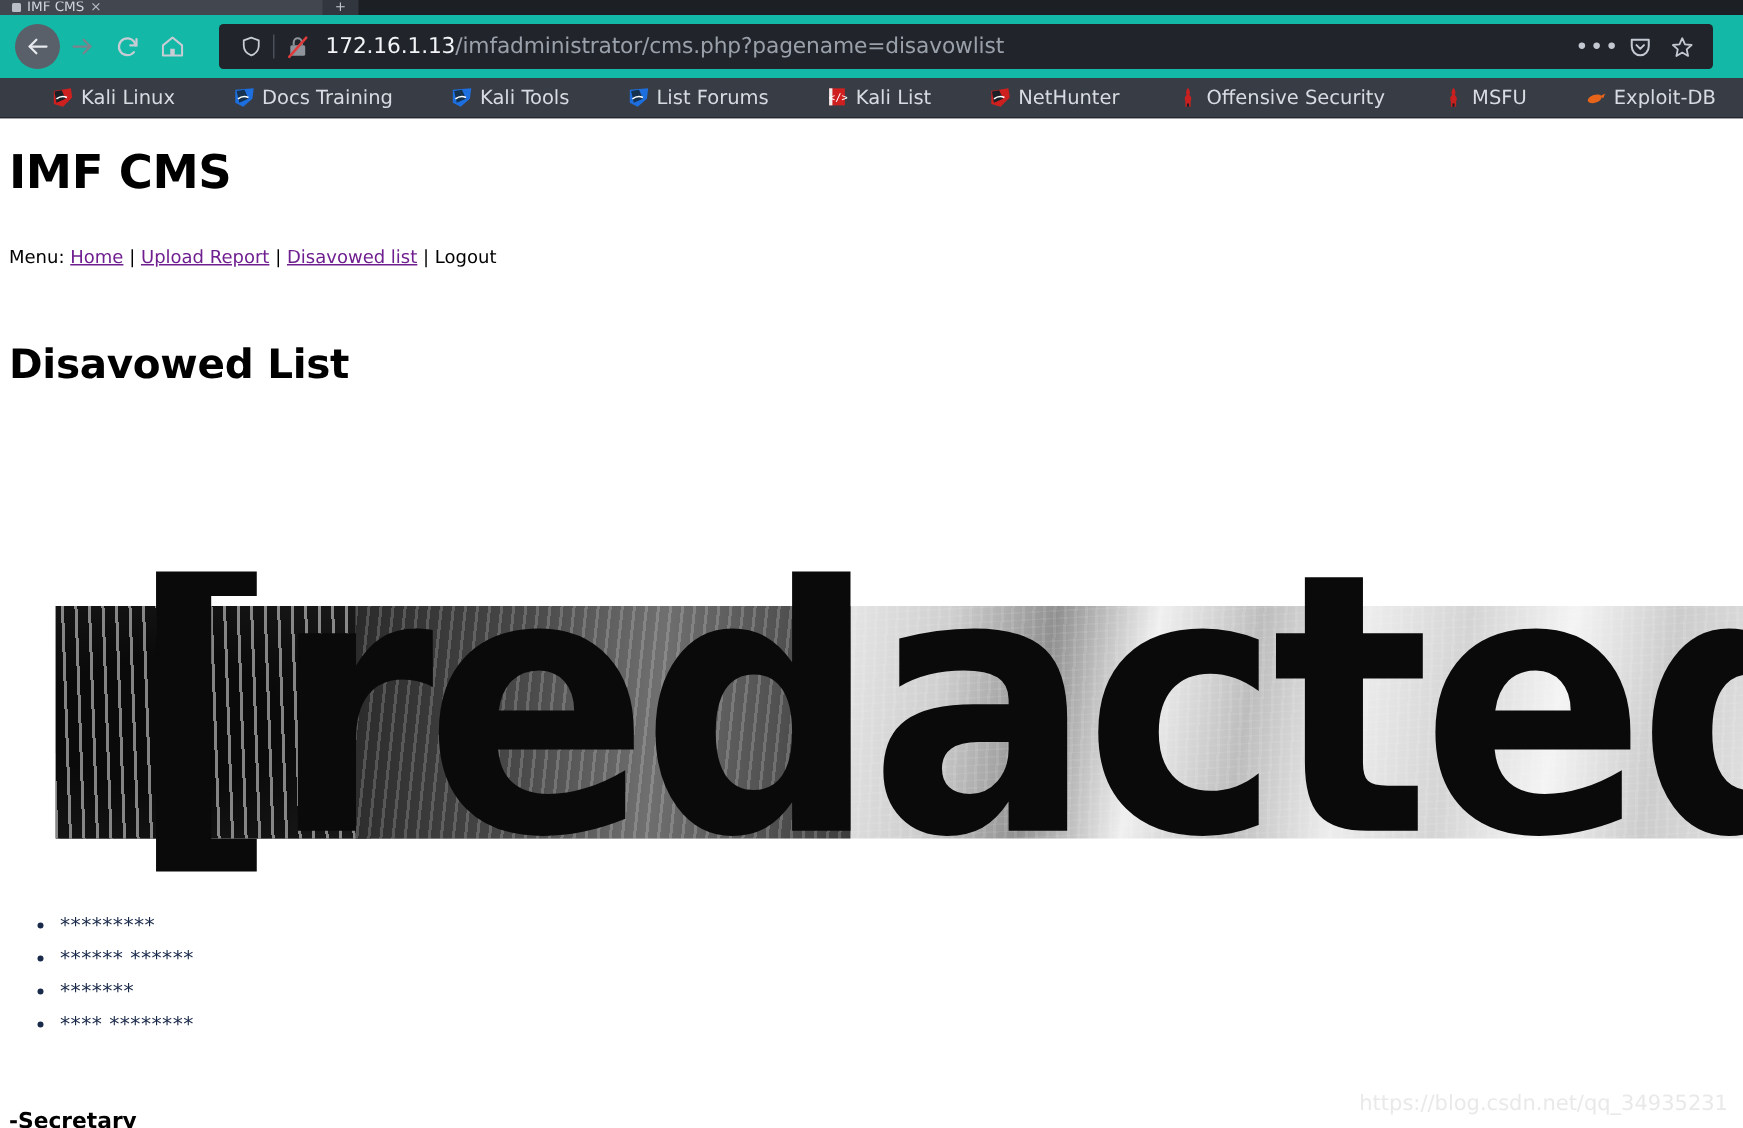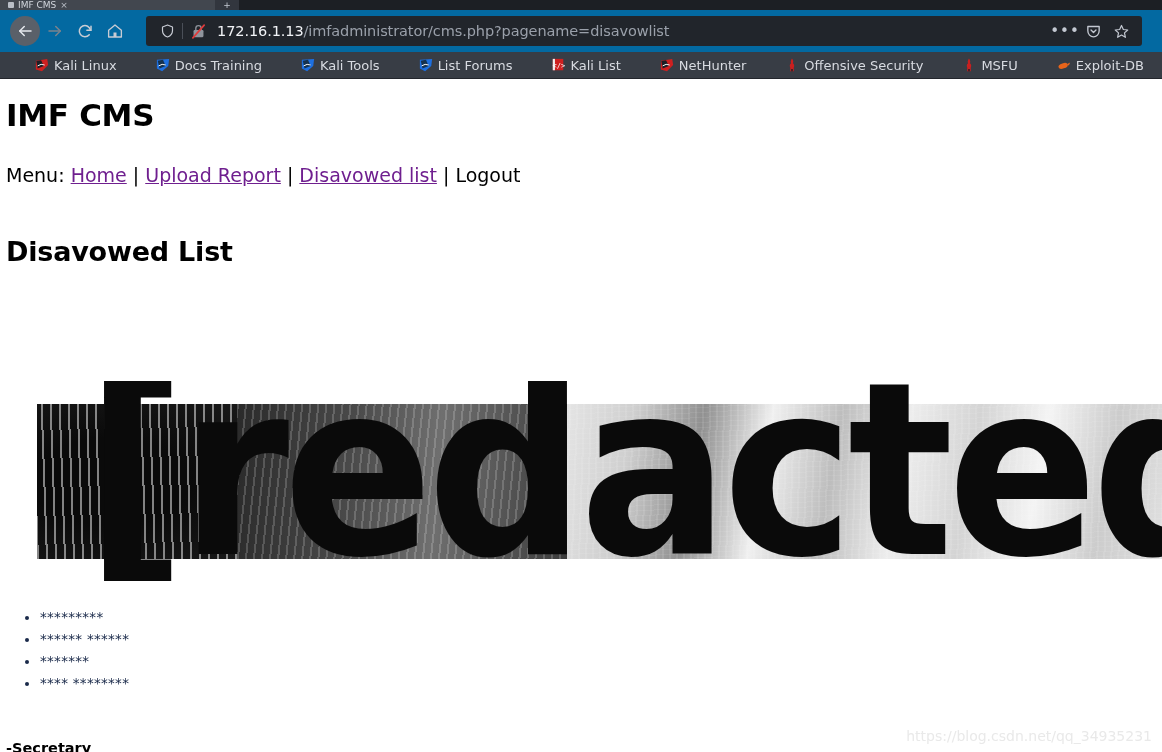--- a/index.html
+++ b/index.html
@@ -30,21 +30,21 @@
     line-height: 9px; overflow: hidden;
   }
   #tab-active .tab-close { font-size: 9px; color: #b9bec7; line-height: 9px; }
   #tab-new {
     width: 24px; height: 10px; display: flex; align-items: center;
     justify-content: center; font-size: 9px; color: #c3c8d1; line-height: 9px;
   }
   #tab-strip-rest { flex: 1; height: 10px; background: #1c1f24; }
 
   #nav-toolbar {
-    height: 42px; background: #0369a1;
+    height: 42px; background: #14b8a6;
     display: flex; align-items: center; padding: 4px 10px; justify-content: flex-end;
   }
   .nav-btn {
     width: 30px; height: 30px; display: flex; align-items: center;
     justify-content: center; color: #c8ccd4; flex: 0 0 auto;
   }
   .nav-btn svg { display: block; }
   #btn-back { background: #5a6069; border-radius: 50%; color: #e6e9ee; }
   #btn-forward { color: #7c828c; }
 
@@ -78,21 +78,21 @@
 
   
   #page { position: relative; width: 1162px; height: 673px; background: #fff; overflow: hidden; }
 
   #page-title {
     font-family: "DejaVu Sans", sans-serif;
     font-size: 31px; font-weight: bold; color: #000;
     margin: 18px 0 0 6px; letter-spacing: -0.3px;
   }
   #menu-line {
-    font-size: 19px; color: #000; margin: 31px 13px 0 6px;
+    font-size: 12px; color: #000; margin: 31px 13px 0 6px;
   }
   #menu-line a { color: #6f1f8f; text-decoration: underline; }
   #menu-line .sep { color: #000; }
   #menu-line .plain { color: #000; }
 
   #section-title {
     font-family: "DejaVu Sans", sans-serif;
     font-size: 27px; font-weight: bold; color: #000;
     margin: 50px 0 0 6px; letter-spacing: -0.2px;
   }

